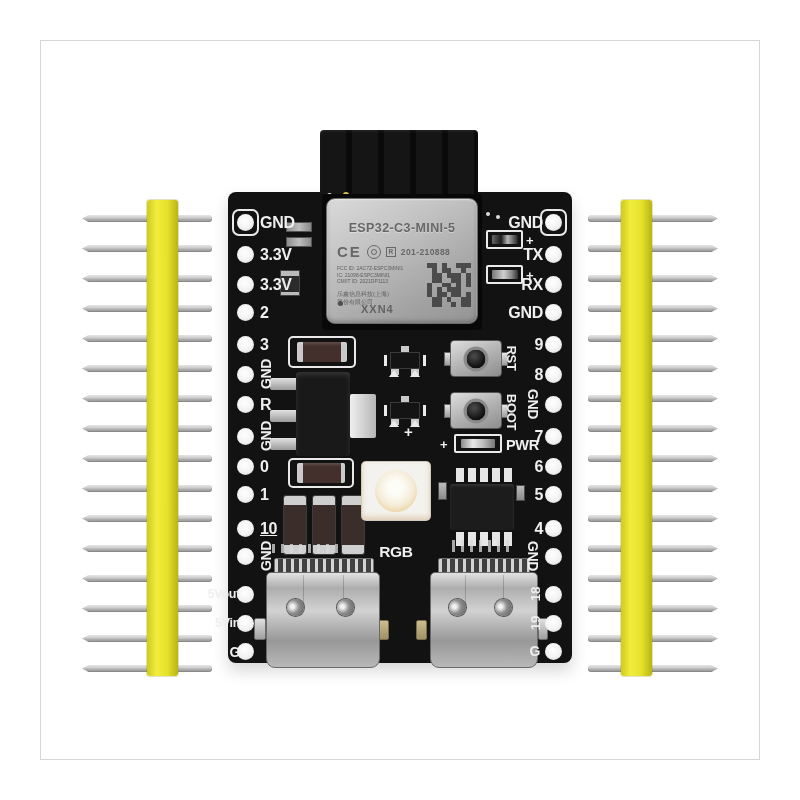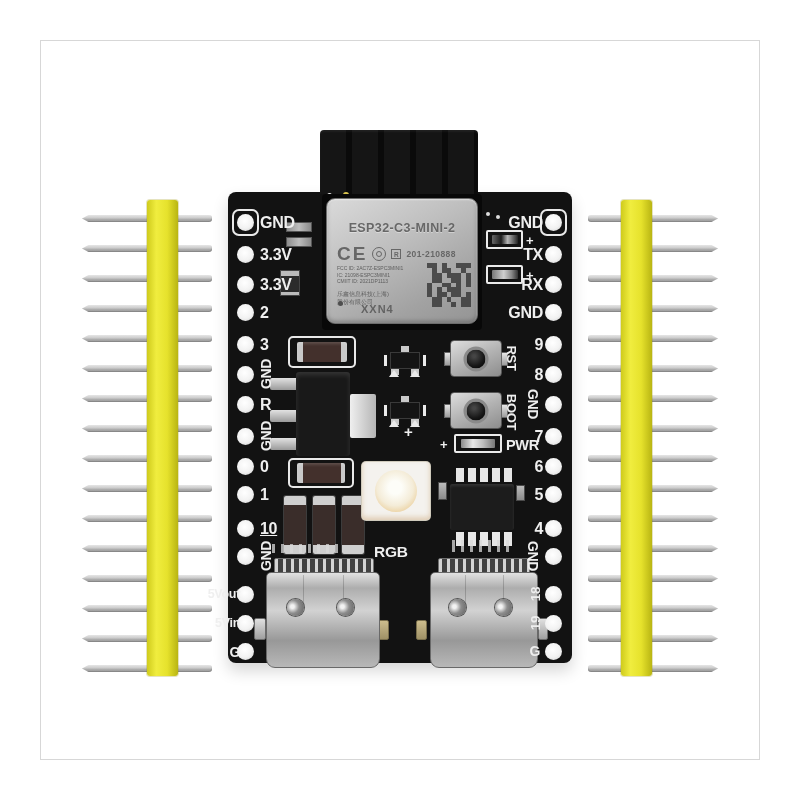--- a/index.html
+++ b/index.html
@@ -25,21 +25,21 @@
            background:repeating-linear-gradient(90deg,#151515 0 26px,#0a0a0a 26px 32px);
            box-shadow:inset 0 2px 2px rgba(255,255,255,.05);}
   .substrate{position:absolute;left:94px;top:2px;width:160px;height:136px;background:#080808;border-radius:4px;}
   .shield{position:absolute;left:98px;top:6px;width:152px;height:126px;border-radius:9px;
           background:linear-gradient(150deg,#dadada 0%,#bebebe 40%,#a2a2a2 75%,#949494 100%);
           border:1px solid #6c6c6c;box-shadow:inset 0 1px 2px rgba(255,255,255,.6), inset 0 -2px 4px rgba(0,0,0,.25);
           color:#676767;}
   .m-title{position:absolute;left:0;top:22px;width:100%;text-align:center;
            font-size:12.5px;font-weight:bold;letter-spacing:.4px;text-shadow:0 1px 0 rgba(255,255,255,.35);}
   .m-row2{position:absolute;left:10px;top:44px;display:flex;align-items:center;gap:5px;}
-  .ce{font-size:19px;font-weight:bold;letter-spacing:2px;}
+  .ce{font-size:15px;font-weight:bold;letter-spacing:2px;}
   .giteki{width:14px;height:14px;border:1.6px solid #676767;border-radius:50%;position:relative;}
   .giteki::after{content:"";position:absolute;left:3px;top:3px;width:4px;height:4px;border:1.4px solid #676767;border-radius:50%;}
   .rbox{width:10px;height:10px;border:1.2px solid #676767;font-size:6.5px;font-weight:bold;
         display:flex;align-items:center;justify-content:center;}
   .m-cert{font-size:8.5px;font-weight:bold;letter-spacing:.4px;}
   .m-fine{position:absolute;left:10px;top:66px;font-size:5px;line-height:6.5px;color:#5e5e5e;white-space:nowrap;}
   .m-cn{position:absolute;left:10px;top:92px;font-size:6px;line-height:7.5px;color:#5e5e5e;}
   .m-code{position:absolute;left:34px;top:104px;font-size:11px;font-weight:bold;color:#636363;letter-spacing:1px;}
   .m-dot{position:absolute;left:11px;top:102px;width:5px;height:5px;border-radius:50%;background:#4e4e4e;}
   .qr{position:absolute;left:100px;top:64px;width:44px;height:44px;}
@@ -147,21 +147,21 @@
   <div class="ystrip" style="left:147px;"></div>
   <div class="ystrip" style="left:621px;"></div>
 
   <div class="board">
     <div class="antenna"></div>
     <div style="position:absolute;left:99px;top:1px;width:5px;height:5px;border-radius:50%;background:#f0f0f0;"></div>
     <div style="position:absolute;left:115px;top:0;width:6px;height:6px;border-radius:50%;background:#d9c44e;"></div>
 
     <div class="substrate"></div>
     <div class="shield">
-      <div class="m-title">ESP32-C3-MINI-2</div>
+      <div class="m-title">ESP32-C3-MINI-5</div>
       <div class="m-row2">
         <span class="ce">CE</span>
         <span class="giteki"></span>
         <span class="rbox">R</span>
         <span class="m-cert">201-210888</span>
       </div>
       <div class="m-fine" id="fineprint">
           <div>FCC ID: 2AC7Z-ESPC3MINI1</div>
           <div>IC: 21098-ESPC3MINI1</div>
           <div>CMIIT ID: 2021DP1113</div>
@@ -263,21 +263,21 @@
       <div class="tick" style="left:0;"></div>
         <div class="tick" style="left:39px;"></div>
       <div class="tri" style="left:5px;"></div>
         <div class="tri" style="left:26px;"></div>
     </div>
 
     <div class="plus" style="left:176px;top:232px;">+</div>
     <div class="rgbpkg">
         <div class="rgbdome"></div>
       </div>
-    <div class="sl" style="left:146px;top:352px;width:44px;font-size:15.5px;">RGB</div>
+    <div class="sl" style="left:146px;top:352px;width:44px;text-align:center;font-size:15.5px;">RGB</div>
 
     <div class="btn" style="left:222px;top:148px;">
       <div class="fl" style="left:-7px;"></div>
         <div class="fl" style="right:-7px;"></div>
         <div class="plg"></div>
     </div>
     <div class="sl vrt2" style="left:283px;top:166px;font-size:13px;">RST</div>
     <div class="btn" style="left:222px;top:200px;">
       <div class="fl" style="left:-7px;"></div>
         <div class="fl" style="right:-7px;"></div>

